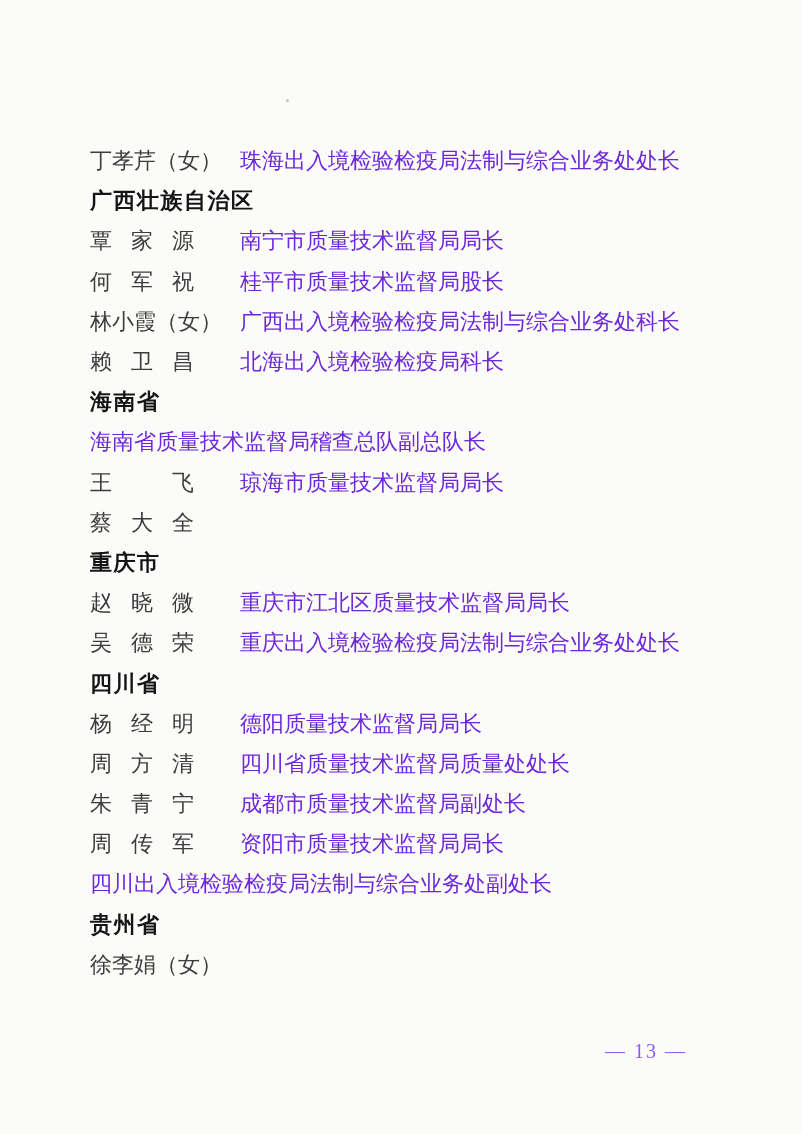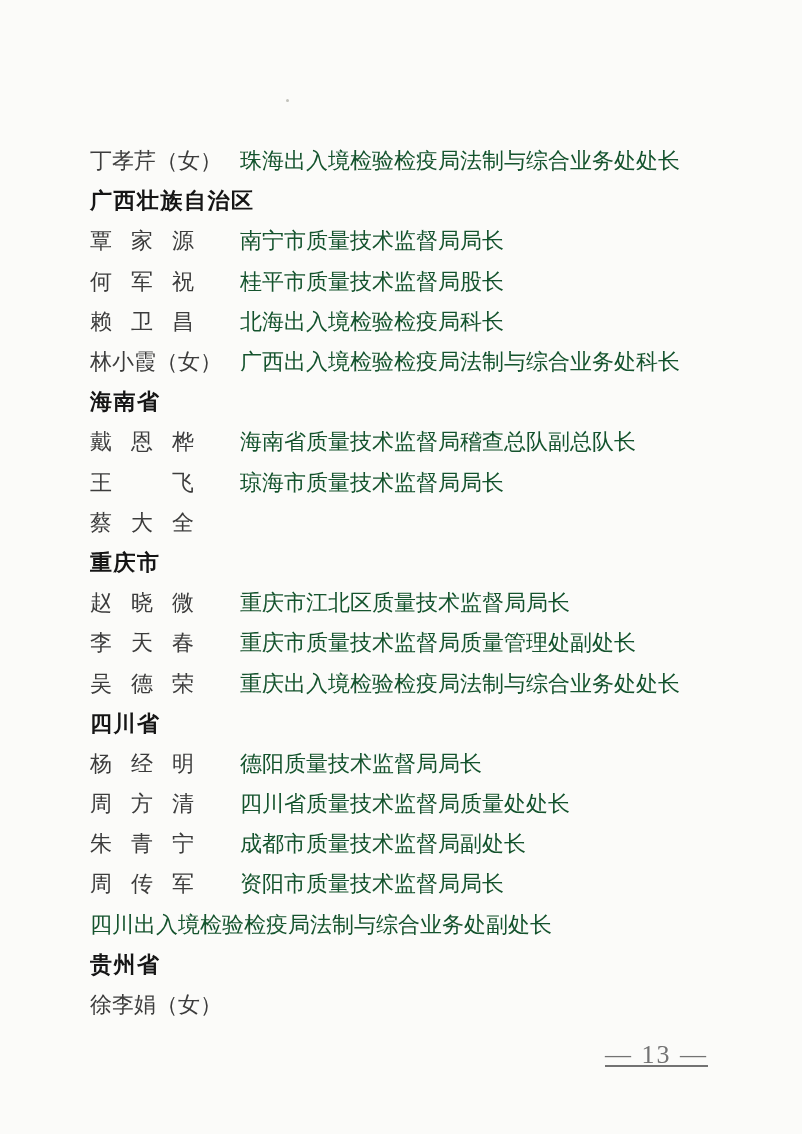--- a/index.html
+++ b/index.html
@@ -46,31 +46,30 @@
     text-align-last: justify;
   }
   .header-row {
     font-family: "Liberation Sans", sans-serif;
     font-weight: bold;
     font-size: 22px;
     color: #151515;
     letter-spacing: 1.5px;
   }
   .title {
-    color: #14532d;
+    color: #6d28d9;
   }
   .pagenum {
     position: absolute;
     left: 605px;
     top: 1040px;
-    font-size: 26px;
-    color: #737373;
+    font-size: 20px;
+    color: #8b5cf6;
     letter-spacing: 2px;
     font-family: "Liberation Serif", serif;
-    text-decoration: underline;
   }
   .dot {
     position: absolute;
     background: #c2c2bb;
     border-radius: 50%;
   }
   .dot1 { left: 286px; top: 99px;  width: 3px; height: 3px; }
   .dot2 { left: 329px; top: 361px; width: 3px; height: 2px; }
 </style>
 </head>
@@ -89,53 +88,48 @@
     </div>
     <div class="row entry">
       <span class="name"><span class="j">覃家源</span></span>
       <span class="title">南宁市质量技术监督局局长</span>
     </div>
     <div class="row entry">
       <span class="name"><span class="j">何军祝</span></span>
       <span class="title">桂平市质量技术监督局股长</span>
     </div>
     <div class="row entry">
+      <span class="name">林小霞（女）</span>
+      <span class="title">广西出入境检验检疫局法制与综合业务处科长</span>
+    </div>
+    <div class="row entry">
       <span class="name"><span class="j">赖卫昌</span></span>
       <span class="title">北海出入境检验检疫局科长</span>
-    </div>
-    <div class="row entry">
-      <span class="name">林小霞（女）</span>
-      <span class="title">广西出入境检验检疫局法制与综合业务处科长</span>
     </div>
 
     <div class="row header-row">
       <span>海南省</span>
     </div>
     <div class="row entry">
-      <span class="name"><span class="j">戴恩桦</span></span>
       <span class="title">海南省质量技术监督局稽查总队副总队长</span>
     </div>
     <div class="row entry">
       <span class="name"><span class="j">王　飞</span></span>
       <span class="title">琼海市质量技术监督局局长</span>
     </div>
     <div class="row entry">
       <span class="name"><span class="j">蔡大全</span></span>
     </div>
 
     <div class="row header-row">
       <span>重庆市</span>
     </div>
     <div class="row entry">
       <span class="name"><span class="j">赵晓微</span></span>
       <span class="title">重庆市江北区质量技术监督局局长</span>
-    </div>
-    <div class="row entry">
-      <span class="name"><span class="j">李天春</span></span>
-      <span class="title">重庆市质量技术监督局质量管理处副处长</span>
     </div>
     <div class="row entry">
       <span class="name"><span class="j">吴德荣</span></span>
       <span class="title">重庆出入境检验检疫局法制与综合业务处处长</span>
     </div>
 
     <div class="row header-row">
       <span>四川省</span>
     </div>
     <div class="row entry">

